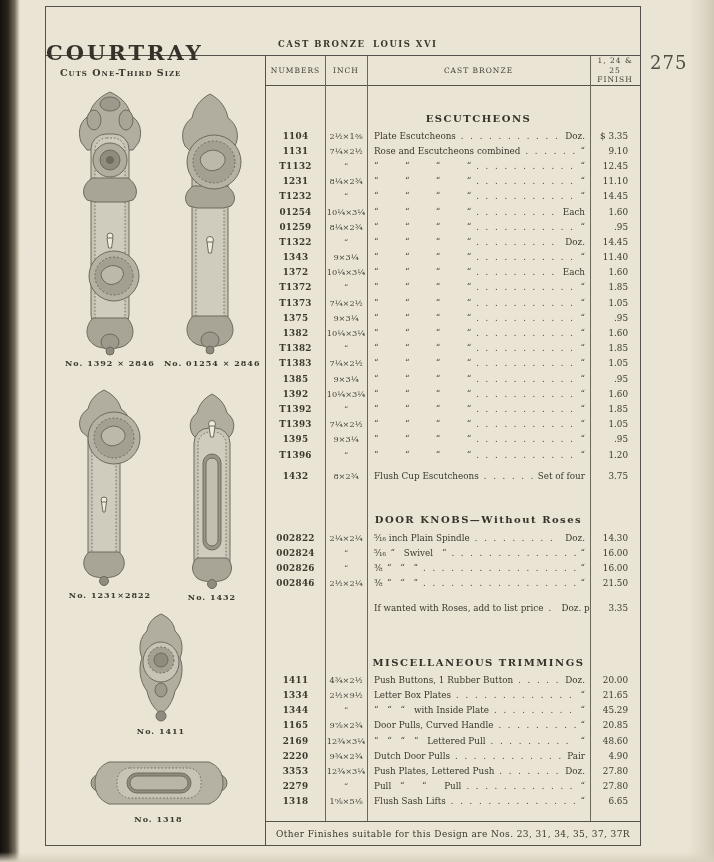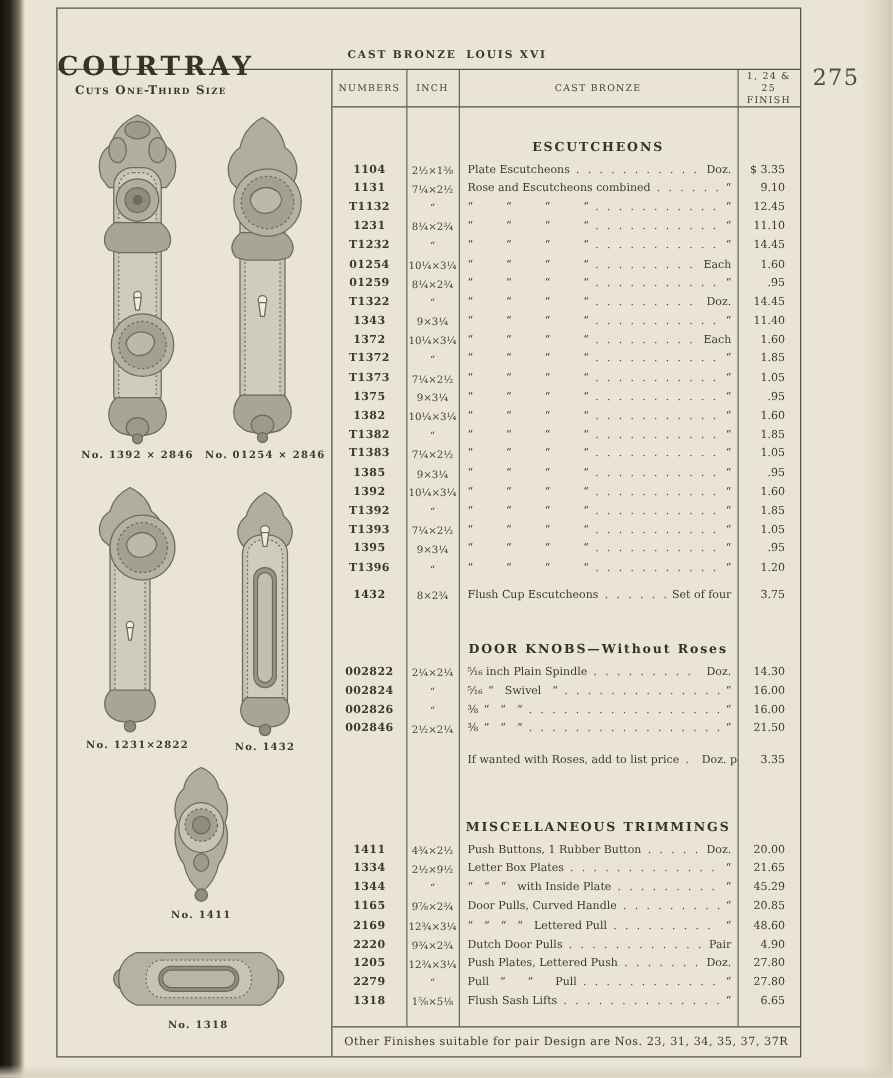--- a/index.html
+++ b/index.html
@@ -563,21 +563,21 @@
               <div class="c-no">2220</div>
               <div class="c-in">9¾×2¾</div>
               <div class="c-d">
                 <span class="dtext">Dutch Door Pulls</span>
                 <span class="dots"></span>
                 <span class="unit">Pair</span>
               </div>
               <div class="c-p">4.90</div>
             </div>
             <div class="trow">
-              <div class="c-no">1205</div>
+              <div class="c-no">3353</div>
               <div class="c-in">12¾×3¼</div>
               <div class="c-d">
                 <span class="dtext">Push Plates, Lettered Push</span>
                 <span class="dots"></span>
                 <span class="unit">Doz.</span>
               </div>
               <div class="c-p">27.80</div>
             </div>
             <div class="trow">
               <div class="c-no">2279</div>
@@ -595,16 +595,16 @@
               <div class="c-d">
                 <span class="dtext">Flush Sash Lifts</span>
                 <span class="dots"></span>
                 <span class="unit">“</span>
               </div>
               <div class="c-p">6.65</div>
             </div>
           </div>
       </div>
 
-      <div class="tfoot">Other Finishes suitable for pair Design are Nos. 23, 31, 34, 35, 37, 37R</div>
+      <div class="tfoot">Other Finishes suitable for this Design are Nos. 23, 31, 34, 35, 37, 37R</div>
     </div>
   </div>
 </div>
 
 </body></html>

